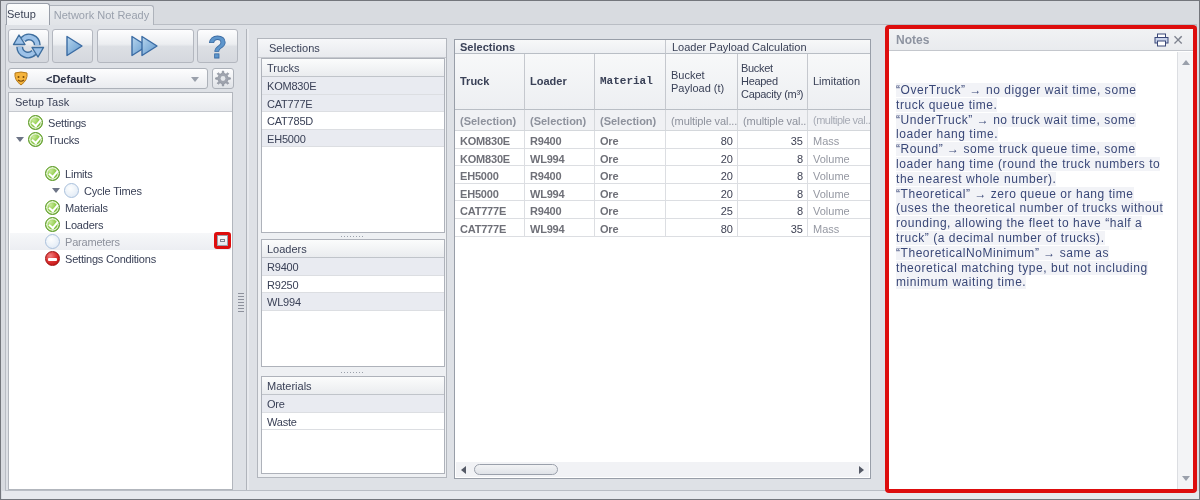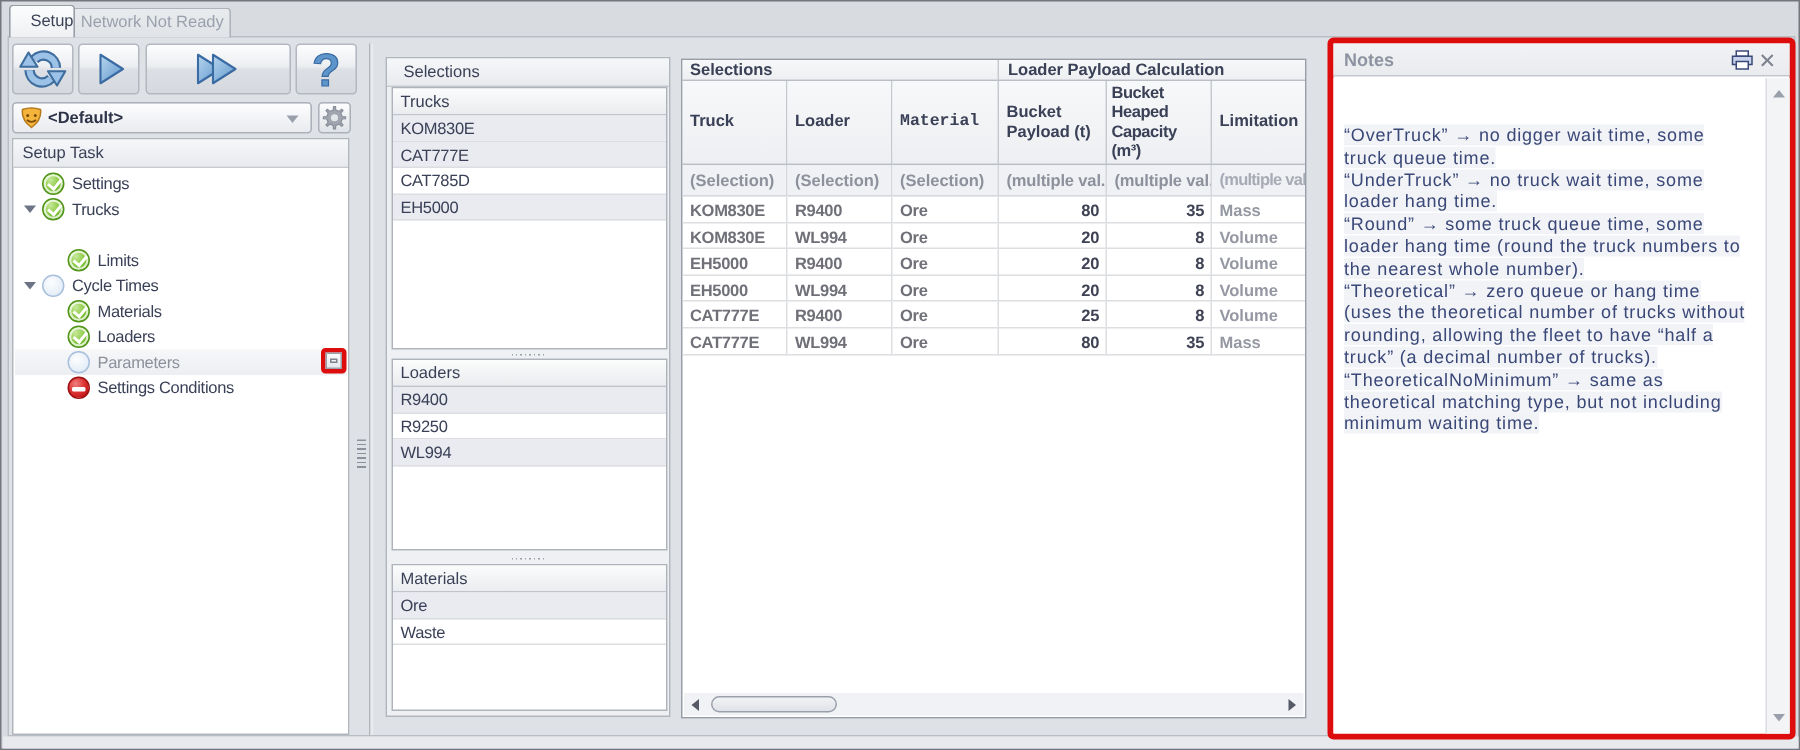--- a/index.html
+++ b/index.html
@@ -10,21 +10,21 @@
   position:relative;
   border:1px solid #73767c;
 }
 .abs { position:absolute; }
 
 .tab-active {
   left:5px; top:2px; width:44px; height:22px;
   background:linear-gradient(#fcfdfd,#eef0f3);
   border:1px solid #989ea8; border-bottom:none;
   border-radius:3px 3px 0 0;
-  color:#3c4356; font-size:11px; line-height:21px; text-align:right;
+  color:#3c4356; font-size:11px; line-height:21px; text-align:left;
   z-index:3;
 }
 .tab-idle {
   left:49px; top:4px; width:104px; height:20px;
   background:linear-gradient(#e9ebee,#e0e3e7);
   border:1px solid #aeb3bb; border-bottom:none; border-left:none;
   border-radius:0 3px 0 0;
   color:#9aa1ad; font-size:11px; line-height:19px; text-align:center;
   white-space:nowrap; z-index:2;
 }
@@ -41,21 +41,21 @@
   top:28px; height:34px;
   background:linear-gradient(#fdfdfe,#eceef1 44%,#dcdfe4 52%,#d5d8de);
   border:1px solid #b3b7bf; border-radius:3px;
 }
 
 .combo {
   left:7px; top:67px; width:200px; height:21px;
   background:linear-gradient(#fdfdfe,#e9ebef);
   border:1px solid #acb1b9; border-radius:3px;
 }
-.combo .lbl { position:absolute; left:23px; top:4px; font-size:11px; font-weight:bold; color:#2e3448; }
+.combo .lbl { position:absolute; left:37px; top:4px; font-size:11px; font-weight:bold; color:#2e3448; }
 .gearbtn {
   left:211px; top:67px; width:22px; height:21px;
   background:linear-gradient(#fdfdfe,#dfe2e7);
   border:1px solid #acb1b9; border-radius:3px;
 }
 
 .gbox { background:#ffffff; border:1px solid #b2b6bd; }
 .gcaption {
   background:linear-gradient(#f6f7f9,#e8eaee);
   border-bottom:1px solid #c6c9cf;
@@ -77,21 +77,21 @@
 .lhead {
   height:18px; background:linear-gradient(#fbfcfc,#eaecef);
   border-bottom:1px solid #c0c4ca;
   font-size:11px; color:#3a4157; padding:3px 0 0 5px;
 }
 .lrow { height:17.5px; font-size:11px; letter-spacing:-0.2px; color:#3a4157; padding:3px 0 0 5px; border-bottom:1px solid #dcdee2; }
 .lrow.sel { background:#e9ebf1; }
 
 
 .grid { left:453px; top:38px; width:417px; height:440px; background:#fff; border:1px solid #989ea8; overflow:hidden; }
-.gcell { position:absolute; overflow:hidden; font-size:11px;font-weight:bold; }
+.gcell { position:absolute; overflow:hidden; font-size:11px; }
 .hcell { background:linear-gradient(#f7f8f9,#edeff2); border-right:1px solid #c5c8ce; border-bottom:1px solid #b9bec5; color:#3a4157; }
 .selrowcell { background:#f0f1f4; border-right:1px solid #d4d7db; border-bottom:1px solid #d4d7db; color:#8d919c; white-space:nowrap; }
 .dcell { border-right:1px solid #dcdee2; border-bottom:1px solid #dcdee2; white-space:nowrap; }
 .hc { display:flex; align-items:center; padding:0 4px 0 5px; line-height:13px; }
 .b { font-weight:bold; color:#6f7078; padding:4px 0 0 5px; letter-spacing:-0.2px; }
 .n { color:#3f4254; text-align:right; padding:4px 4px 0 0; }
 .g { color:#9598a2; padding:4px 0 0 5px; }
 .notestext span { white-space:pre-line; }
 .hsb { position:absolute; left:1px; right:1px; bottom:1px; height:15px; background:#f1f2f5; }
 .sbthumb { position:absolute; left:18px; top:2px; width:84px; height:11px; border:1px solid #9aa0ab; border-radius:6px; background:linear-gradient(#f2f3f5,#dfe2e7); }
@@ -182,21 +182,21 @@
       </div>
       <div class="trow" style="top:18px;">
         <div class="exp"></div>
         <div class="ticon gicon" style="left:18px;"></div>
         <div class="txt" style="left:38px;">Trucks</div>
       </div>
       <div class="trow" style="top:52px;">
         <div class="ticon gicon" style="left:35px;"></div>
         <div class="txt" style="left:55px;">Limits</div>
       </div>
-      <div class="trow" style="top:69px;">
+      <div class="trow" style="top:69px;margin-left:36px;">
         <div class="exp"></div>
         <div class="ticon oicon" style="left:18px;"></div>
         <div class="txt" style="left:38px;">Cycle Times</div>
       </div>
       <div class="trow" style="top:86px;">
         <div class="ticon gicon" style="left:35px;"></div>
         <div class="txt" style="left:55px;">Materials</div>
       </div>
       <div class="trow" style="top:103px;">
         <div class="ticon gicon" style="left:35px;"></div>

